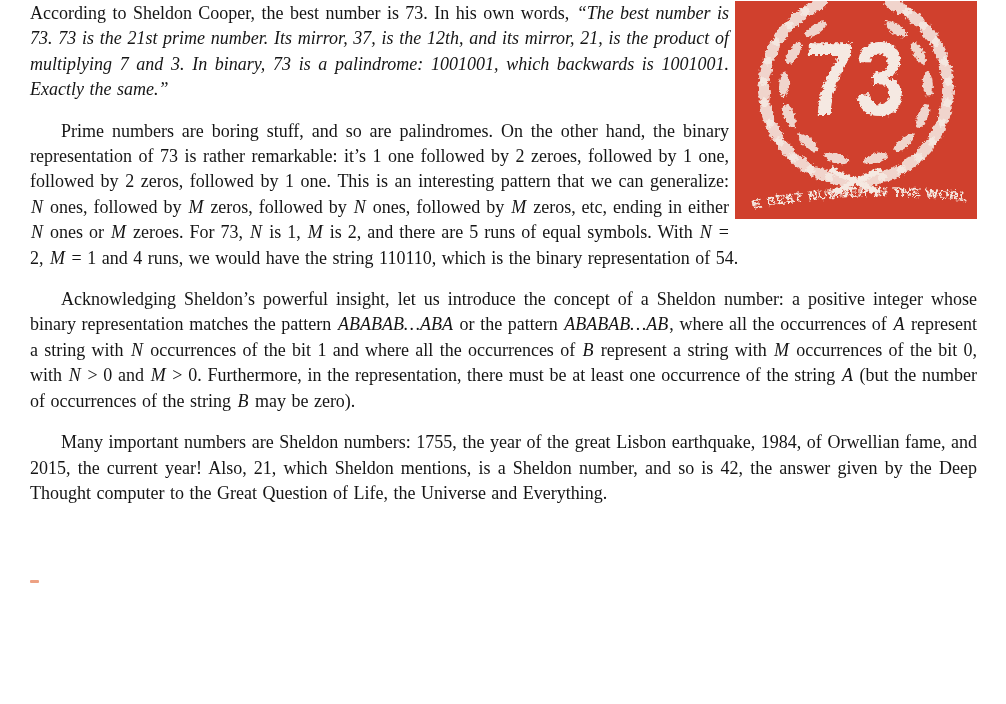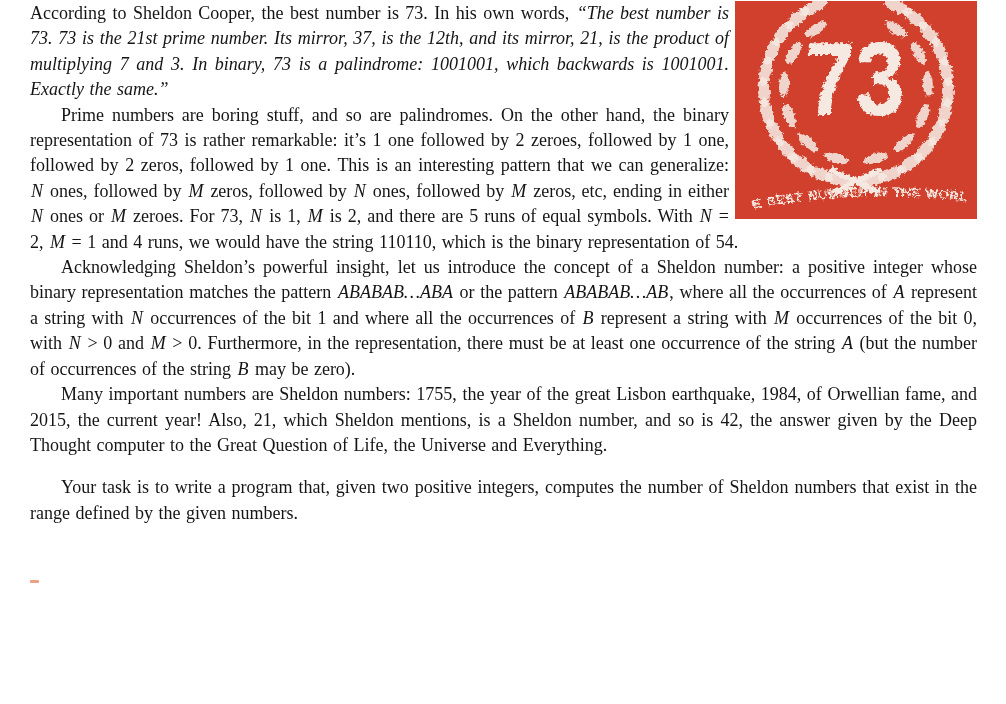--- a/index.html
+++ b/index.html
@@ -16,21 +16,21 @@
     word-spacing:1px;
     border-radius:15px;
   }
   .badge{
     float:right;
     width:242px;height:218px;
     margin:0 0 8px 6px;
   }
   .badge svg{display:block;}
   .para{margin:0;text-align:justify;}
-  .para.indent{text-indent:31px;}
+  .para.indent{text-indent:31px;margin-top:16px;}
   .para.task{margin-top:17px;}
   .para i{font-style:italic;padding:0 1px;}
   .wreath ellipse:nth-child(odd){opacity:.88;}
   .badge-number-text{
     font-family:"Liberation Sans","DejaVu Sans",sans-serif;
     font-weight:bold;
   }
   .badge-caption-text{
     font-family:"Liberation Sans","DejaVu Sans",sans-serif;
     font-weight:bold;
@@ -182,16 +182,15 @@
           <textPath href="#capArc" startOffset="50%" text-anchor="middle">THE BEST NUMBER IN THE WORLD</textPath>
         </text>
       </g>
     </svg>
   </div>
 
   <p class="para"><span>According to Sheldon Cooper, the best number is 73. In his own words, </span><i>“The best number is 73. 73 is the 21st prime number. Its mirror, 37, is the 12th, and its mirror, 21, is the product of multiplying 7 and 3. In binary, 73 is a palindrome: 1001001, which backwards is 1001001. Exactly the same.”</i></p>
   <p class="para indent"><span>Prime numbers are boring stuff, and so are palindromes. On the other hand, the binary representation of 73 is rather remarkable: it’s 1 one followed by 2 zeroes, followed by 1 one, followed by 2 zeros, followed by 1 one. This is an interesting pattern that we can generalize: </span><i>N</i><span> ones, followed by </span><i>M</i><span> zeros, followed by </span><i>N</i><span> ones, followed by </span><i>M</i><span> zeros, etc, ending in either </span><i>N</i><span> ones or </span><i>M</i><span> zeroes. For 73, </span><i>N</i><span> is 1, </span><i>M</i><span> is 2, and there are 5 runs of equal symbols. With </span><i>N</i><span> = 2, </span><i>M</i><span> = 1 and 4 runs, we would have the string 110110, which is the binary representation of 54.</span></p>
   <p class="para indent"><span>Acknowledging Sheldon’s powerful insight, let us introduce the concept of a Sheldon number: a positive integer whose binary representation matches the pattern </span><i>ABABAB…ABA</i><span> or the pattern </span><i>ABABAB…AB</i><span>, where all the occurrences of </span><i>A</i><span> represent a string with </span><i>N</i><span> occurrences of the bit 1 and where all the occurrences of </span><i>B</i><span> represent a string with </span><i>M</i><span> occurrences of the bit 0, with </span><i>N</i><span> &gt; 0 and </span><i>M</i><span> &gt; 0. Furthermore, in the representation, there must be at least one occurrence of the string </span><i>A</i><span> (but the number of occurrences of the string </span><i>B</i><span> may be zero).</span></p>
   <p class="para indent"><span>Many important numbers are Sheldon numbers: 1755, the year of the great Lisbon earthquake, 1984, of Orwellian fame, and 2015, the current year! Also, 21, which Sheldon mentions, is a Sheldon number, and so is 42, the answer given by the Deep Thought computer to the Great Question of Life, the Universe and Everything.</span></p>
-  <p class="para indent task"><span>Your task is to write a program that, given two positive integers, computes the number of Sheldon numbers that exist in the range defined by the given numbers.</span></p>
 
   <div class="heading-fragment" style="background: rgb(237, 161, 131);"></div>
 </div>
 
 </body></html>

